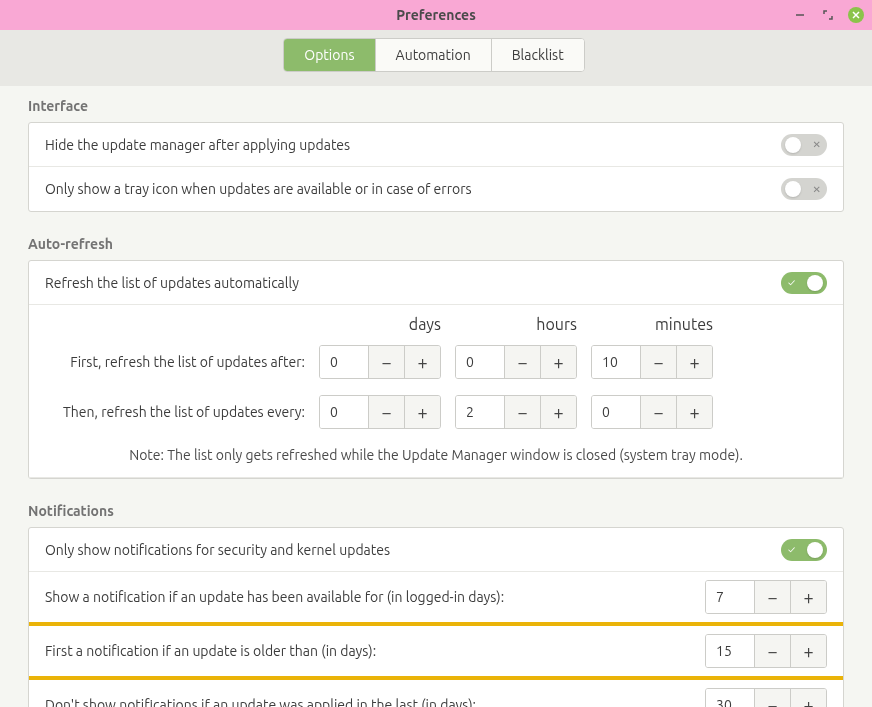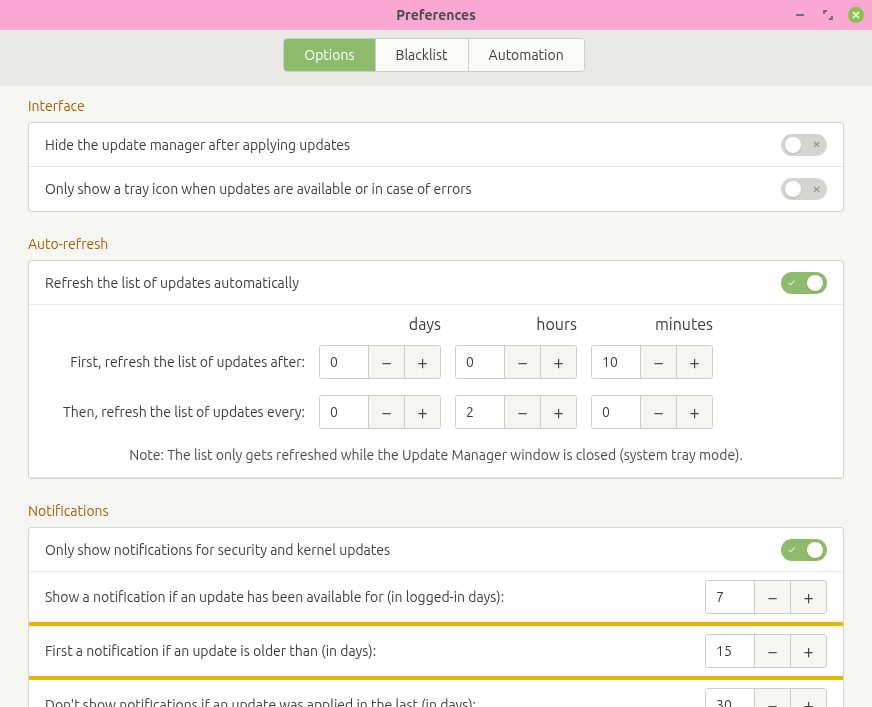--- a/index.html
+++ b/index.html
@@ -88,22 +88,22 @@
       color: #fff;
     }
     .content {
       padding: 12px 28px 20px 28px;
       background: #f5f6f2;
     }
     .section {
       margin-bottom: 24px;
     }
     .section-title {
-      font-weight: 400;
-      color: #a16207;
+      font-weight: 700;
+      color: #737373;
       margin-bottom: 8px;
     }
     .panel {
       border: 1px solid #d5d5d0;
       border-radius: 3px;
       background: #fff;
     }
     .row {
       display: flex;
       align-items: center;
@@ -246,22 +246,22 @@
           <line x1="1" y1="1" x2="7" y2="7" stroke="#fff" stroke-width="1.5"></line>
           <line x1="7" y1="1" x2="1" y2="7" stroke="#fff" stroke-width="1.5"></line>
         </svg>
     </div>
   </div>
 </div>
 
 <div class="tabbar">
   <div class="tab-group">
     <div class="tab active">Options</div>
+    <div class="tab">Automation</div>
     <div class="tab">Blacklist</div>
-    <div class="tab">Automation</div>
   </div>
 </div>
 
 <div class="content">
 
   <div class="section">
     <div class="section-title">Interface</div>
     <div class="panel">
       <div class="row">
         <span class="row-label">Hide the update manager after applying updates</span>

